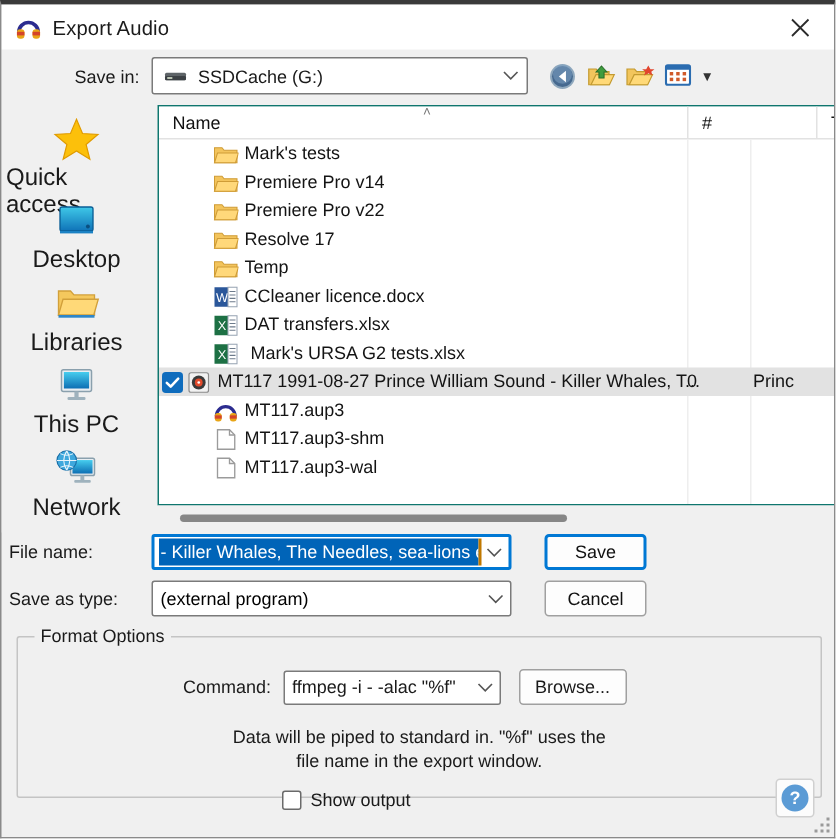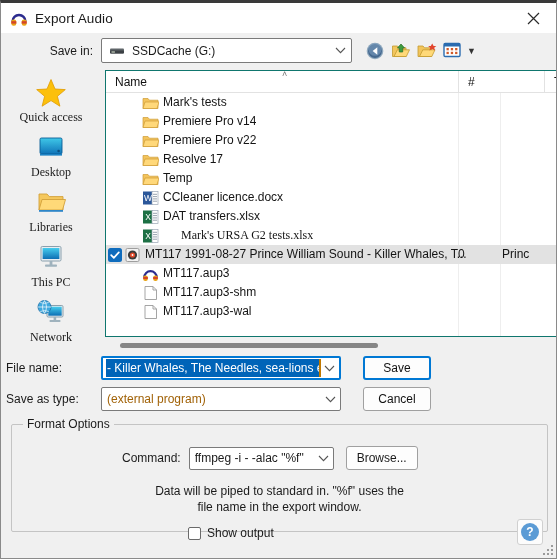--- a/index.html
+++ b/index.html
@@ -78,21 +78,21 @@
     padding-top: 8px;
     background: #f0f0f0;
   }
   .place {
     width: 94px; height: 54px;
     display: flex; flex-direction: column; align-items: center; justify-content: flex-start;
     margin-bottom: 1px;
     cursor: default;
   }
   .place-icon { width: 34px; height: 32px; position: relative; margin-bottom: 2px; }
-  .place-label { font-size: 12px; color: #1a1a1a; font-family: Liberation Serif, serif; }
+  .place-label { font-size: 16px; color: #1a1a1a; }
   #filelist-wrap {
     flex: 1;
     display: flex; flex-direction: column;
     margin: 2px 0 0 4px;
   }
   #filelist {
     flex: 1;
     background: #fff;
     border: 1px solid #0f766e;
     position: relative;
@@ -166,21 +166,21 @@
   #filename-combo { border: 2px solid #0078d4; padding-left: 3px; }
   #filename-value {
     flex: 1;
     background: #0064b8; color: #fff;
     height: 18px; line-height: 18px;
     padding: 0 1px;
     overflow: hidden; white-space: nowrap;
     font-size: 12px;
   }
   #filename-caret { width: 2px; height: 18px; background: #c07800; flex: none; }
-  #savetype-value { flex: 1; color: #a16207; }
+  #savetype-value { flex: 1; color: #000000; }
   .dlgbtn {
     width: 68px; height: 24px;
     border: 1px solid #a0a0a0; border-radius: 3px;
     background: #fdfdfd;
     font-size: 12px; color: #111;
     display: flex; align-items: center; justify-content: center;
     cursor: default;
   }
   #save-btn { border: 2px solid #0078d4; }
   .btn-col { margin-left: 22px; display: flex; flex-direction: column; gap: 2px; }
@@ -511,21 +511,21 @@
               <span class="row-indent"></span>
               <span class="row-icon"><svg width="17" height="16" viewBox="0 0 17 16">
                   <rect x="1" y="1.5" width="10" height="13" fill="#1d7044"></rect>
                   <text x="6" y="11" font-size="8.5" fill="#fff" text-anchor="middle" font-family="Liberation Sans">X</text>
                   <rect x="10" y="1.5" width="6" height="13" fill="#fff" stroke="#9aa6b5" stroke-width=".7"></rect>
                   <g stroke="#6d7b8c" stroke-width=".7">
                     <path d="M11 4.3h4M11 6.6h4M11 8.9h4M11 11.2h4"></path>
                   </g>
                 </svg></span>
               <span class="rowcols">
-                <span class="row-name" style="position: absolute; left: 18px; line-height: 19px; font-family: Liberation Serif, serif;">Mark's URSA G2 tests.xlsx</span>
+                <span class="row-name" style="position: absolute; left: 4px; line-height: 19px;">Mark's URSA G2 tests.xlsx</span>
               </span>
             </div>
             <div class="row selected">
               <span class="row-check">
                 <svg width="14" height="14" viewBox="0 0 14 14">
                   <rect x="0" y="0" width="14" height="14" rx="2.5" fill="#0f6cbd"></rect>
                   <path d="M3.2 7.2 L5.8 9.8 L10.8 4.4" stroke="#fff" stroke-width="1.7" fill="none" stroke-linecap="round" stroke-linejoin="round"></path>
                 </svg>
               </span>
               <span class="row-indent" style="width: 0px;"></span>

